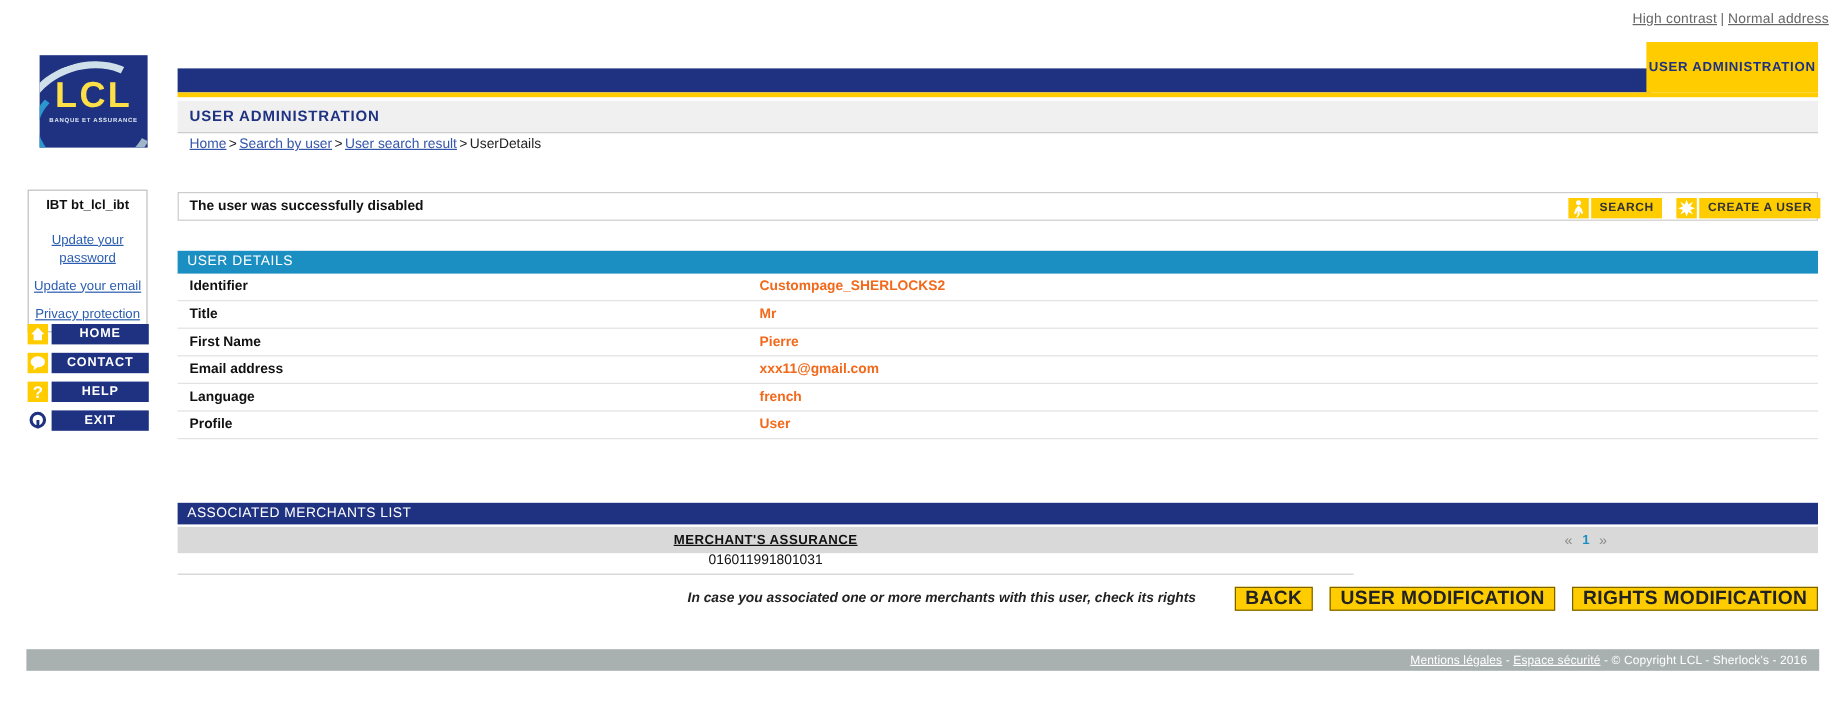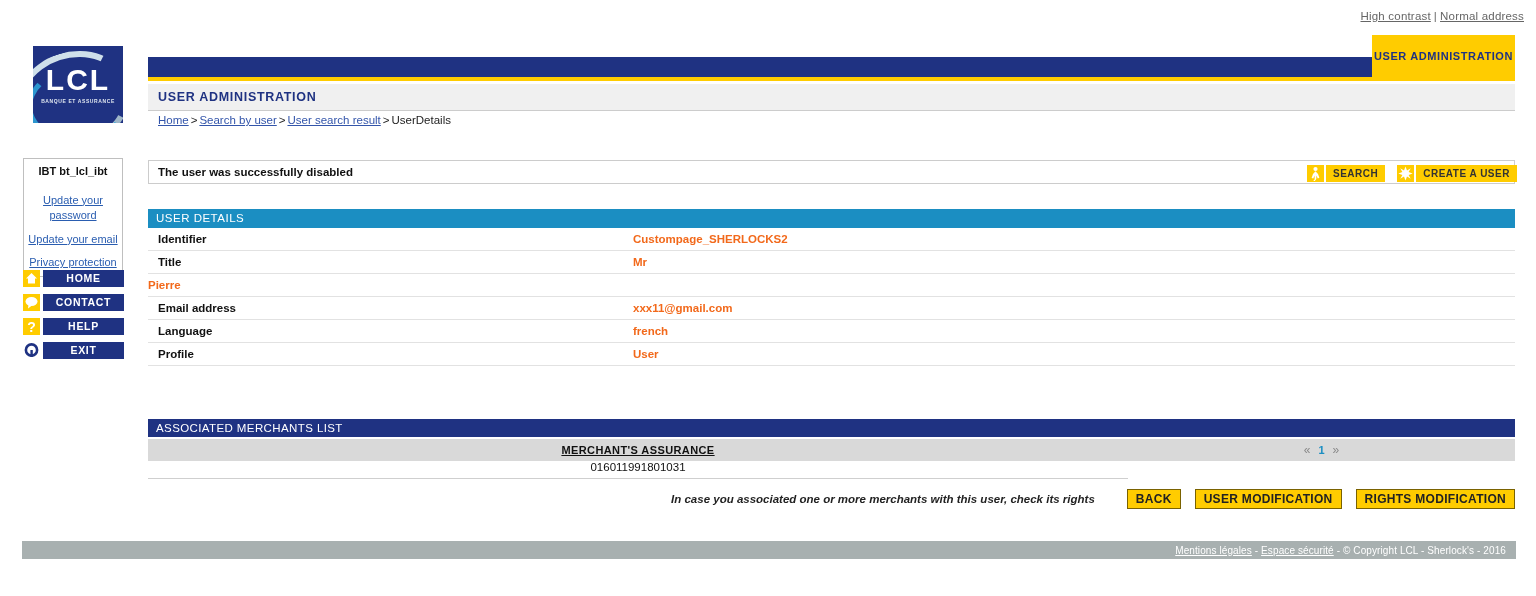--- a/index.html
+++ b/index.html
@@ -65,21 +65,21 @@
     border-right-color: transparent;
     border-top-color: transparent;
     transform: rotate(-6deg);
     opacity: .85;
   }
   .logo-text {
     position: absolute;
     left: 0; right: 0;
     top: 19px;
     text-align: center;
-    color: #ffffff;
+    color: #fde047;
     font-family: "Liberation Sans", sans-serif;
     font-weight: bold;
     font-size: 30px;
     letter-spacing: 2px;
     line-height: 1;
   }
   .logo-sub {
     position: absolute;
     left: 0; right: 0;
     top: 52px;
@@ -390,21 +390,21 @@
     font-size: 11.5px;
     font-style: italic;
     font-weight: bold;
     color: #222222;
     margin-right: 18px;
   }
   .btn-yellow {
     background: #ffcc00;
     border: 1px solid #7a6200;
     color: #222222;
-    font-size: 12px;
+    font-size: 16px;
     font-weight: bold;
     letter-spacing: .3px;
     height: 20px;
     line-height: 18px;
     padding: 0 8px;
     margin-left: 14px;
     cursor: pointer;
     box-sizing: border-box;
   }
 
@@ -540,20 +540,21 @@
 <div class="details-table">
   <div class="detail-row">
     <div class="detail-label">Identifier</div>
     <div class="detail-value">Custompage_SHERLOCKS2</div>
   </div>
   <div class="detail-row">
     <div class="detail-label">Title</div>
     <div class="detail-value">Mr</div>
   </div>
   <div class="detail-row">
+    <div class="detail-label">First Name</div>
     <div class="detail-value">Pierre</div>
   </div>
   <div class="detail-row">
     <div class="detail-label">Email address</div>
     <div class="detail-value">xxx11@gmail.com</div>
   </div>
   <div class="detail-row">
     <div class="detail-label">Language</div>
     <div class="detail-value">french</div>
   </div>

